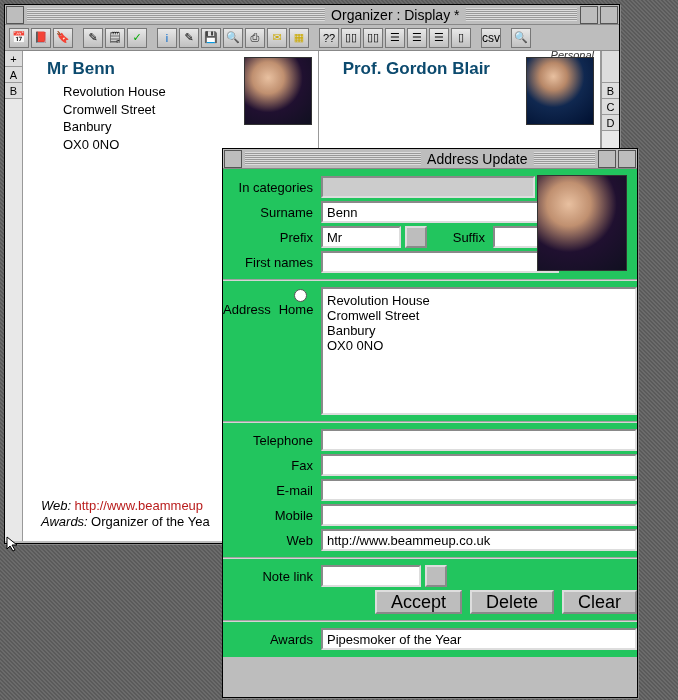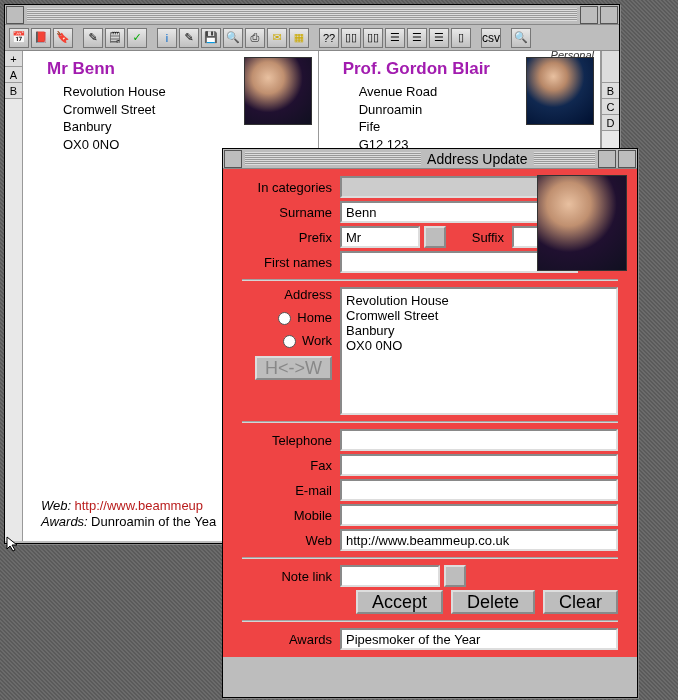--- a/index.html
+++ b/index.html
@@ -11,48 +11,49 @@
 .tbtn{width:18px;height:18px;border:1px solid #555;background:#bdbdbd;margin:1px;z-index:1;position:relative}
 .title{position:absolute;left:0;right:0;text-align:center;z-index:2;background:#bdbdbd;display:inline-block;margin:0 auto;width:max-content;padding:0 6px;left:50%;transform:translateX(-50%);font-size:14px}
 .toolbar{height:26px;background:#bdbdbd;border-bottom:1px solid #888;display:flex;align-items:center;padding:0 4px;gap:2px}
 .tico{width:20px;height:20px;border:1px solid #777;background:linear-gradient(#e8e8e8,#c0c0c0);display:flex;align-items:center;justify-content:center;font-size:11px}
 .tsep{width:6px}
 .card-area{background:#fff;position:relative;height:490px;display:flex}
 .tabcol{width:18px;background:#e8e8e8;border-right:1px solid #999;display:flex;flex-direction:column}
 .tabcol.r{border-right:none;border-left:1px solid #999}
 .vtab{height:16px;border-bottom:1px solid #999;text-align:center;font-size:11px;line-height:16px;background:#ddd}
 .card{flex:1;padding:8px 8px 4px 8px;position:relative;border-right:1px solid #999}
-.cardname{color:#a21caf;font-weight:bold;font-size:17px;margin-left:16px;margin-bottom:4px}
+.cardname{color:#0c4a6e;font-weight:bold;font-size:17px;margin-left:16px;margin-bottom:4px}
 .cardaddr{margin-left:32px;line-height:1.35;font-size:14px}
 .photo{position:absolute;top:6px;right:6px;width:68px;height:68px;border:1px solid #333}
 .taglabel{position:absolute;top:-2px;right:6px;font-style:italic;font-size:11px;color:#333}
 .weblabel{position:absolute;bottom:28px;left:18px;font-style:italic;font-size:12px}
 .weblink{color:#b91c1c;font-style:normal}
 .awards{position:absolute;bottom:12px;left:18px;font-style:italic;font-size:12px}
 .field-row{display:flex;align-items:center;margin:3px 0}
 .flabel{width:98px;text-align:right;padding-right:8px;font-size:13px}
 .finput{flex:1;height:22px;border:2px inset #ddd;background:#fff;padding:0 4px;font-size:13px}
 .finput.sm{flex:none;width:80px}
 .ftarea{flex:1;height:128px;border:2px inset #ddd;background:#fff;padding:4px;font-size:13px;resize:none;font-family:inherit}
 .sqbtn{width:22px;height:22px;border:2px outset #ddd;background:#bdbdbd;margin-left:4px}
 .btn{height:24px;padding:0 14px;border:2px outset #ddd;background:#bdbdbd;font-size:18px}
 .radio{width:13px;height:13px;border:1px solid #555;border-radius:50%;background:#fff;display:inline-block;margin-right:6px;vertical-align:middle}
 .divider{height:2px;background:linear-gradient(#888,#eee);margin:6px 0}
-.update-body{padding:4px 19px;background:#ef4444}
+.update-body{padding:4px 0;background:#22c55e}
 .photo2{position:absolute;top:26px;right:10px;width:90px;height:96px;border:1px solid #333}
-.addrleft{width:98px;text-align:right;padding-right:8px;display:flex;flex-direction:column;align-items:flex-end;gap:8px}
+.addrleft{width:98px;text-align:right;padding-right:8px;display:flex;flex-direction:row;align-items:flex-end;gap:8px}
 .portrait{background:radial-gradient(circle at 35% 30%,#e8c0a0 0%,#c09070 25%,#201030 55%,#101020 100%)}
 .portrait2{background:radial-gradient(circle at 40% 28%,#e8c0a0 0%,#b88868 22%,#102850 50%,#001030 100%)}
 </style>
 </head>
 <body class="granite">
 
 <div class="win" style="left:4px;top:4px;width:616px;height:540px">
   <div class="titlebar">
     <div class="tbtn"></div>
+    <div class="title">Organizer : Display *</div>
     <div style="flex:1"></div>
     <div class="tbtn"></div>
     <div class="tbtn"></div>
   </div>
   <div class="toolbar">
     <div class="tico" style="color:#c00">📅</div>
     <div class="tico" style="color:#c00">📕</div>
     <div class="tico" style="color:#0a0">🔖</div>
     <div class="tsep"></div>
     <div class="tico">✎</div>
@@ -93,32 +94,26 @@
         <div>Banbury</div>
         <div>OX0 0NO</div>
       </div>
       <div class="photo portrait"></div>
       <div class="weblabel">
         <span>Web:</span>
         <span class="weblink">http://www.beammeup</span>
       </div>
       <div class="awards">
         <span>Awards:</span>
-        <span style="font-style:normal">Dunroamin of the Yea</span>
+        <span style="font-style:normal">Organizer of the Yea</span>
       </div>
     </div>
     <div class="card" style="flex:1">
       <div class="taglabel">Personal</div>
       <div class="cardname">Prof. Gordon Blair</div>
-      <div class="cardaddr">
-        <div>Avenue Road</div>
-        <div>Dunroamin</div>
-        <div>Fife</div>
-        <div>G12 123</div>
-      </div>
       <div class="photo portrait2"></div>
     </div>
     <div class="tabcol r">
       <div class="vtab" style="height:32px"></div>
       <div class="vtab">B</div>
       <div class="vtab">C</div>
       <div class="vtab">D</div>
     </div>
   </div>
 </div>

